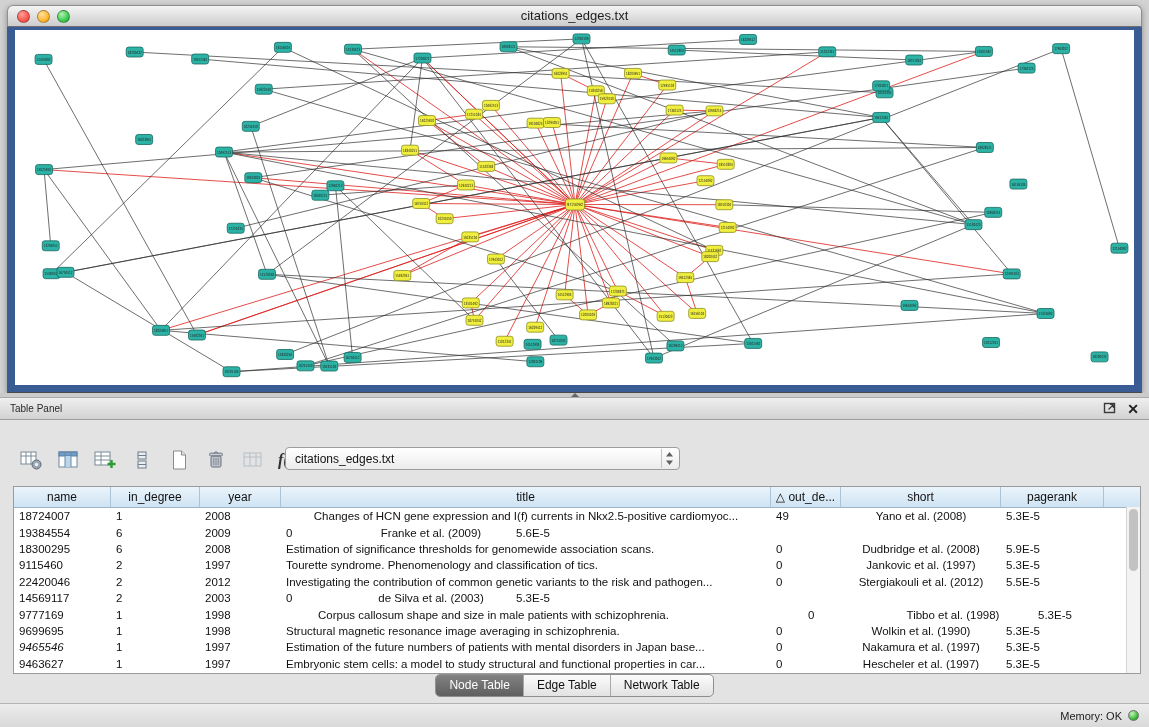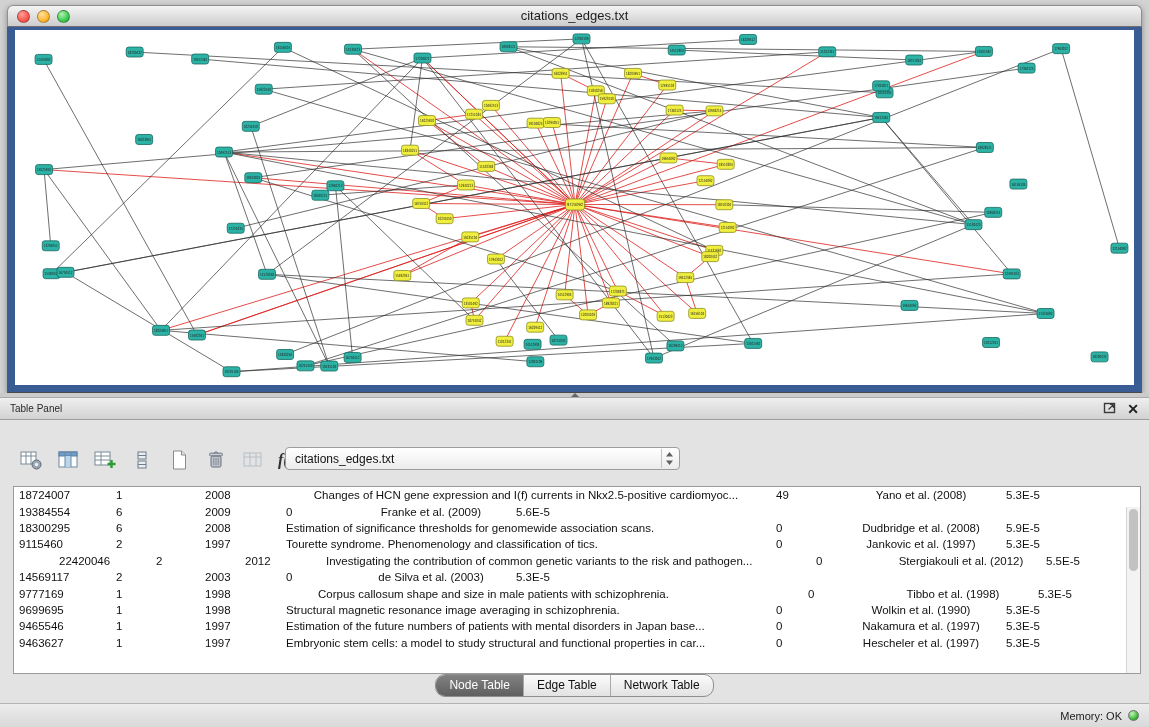--- a/index.html
+++ b/index.html
@@ -44,21 +44,21 @@
   .th{border-right:1px solid #aac3d6;font-size:12px;display:flex;align-items:center;justify-content:center;box-sizing:border-box;color:#111;white-space:nowrap;overflow:hidden;flex:none;}
   .th.filler{flex:1;border-right:none;}
   .tbody{position:relative;}
   .tr{display:flex;height:16.4px;align-items:center;}
   .td{font-size:11.5px;color:#111;padding:0 5px;white-space:nowrap;overflow:hidden;box-sizing:border-box;flex:none;}
   .td.c5{text-align:center;}
   .vscroll{position:absolute;right:0;top:20px;bottom:0;width:14px;background:#f3f3f3;border-left:1px solid #d4d4d4;box-sizing:border-box;}
   .vthumb{position:absolute;top:2px;left:2px;width:9px;height:62px;background:#c2c2c2;border-radius:5px;}
 
   .tabs{position:absolute;top:254px;left:0;width:100%;display:flex;justify-content:center;}
-  .tabstrip{display:flex;border:1px solid #8f8f8f;border-radius:10px;overflow:hidden;background:linear-gradient(#fcfcfc,#e2e2e2);}
+  .tabstrip{display:flex;border:1px solid #8f8f8f;border-radius:5px;overflow:hidden;background:linear-gradient(#fcfcfc,#e2e2e2);}
   .tab{padding:3px 13px;font-size:12px;color:#111;border-left:1px solid #a8a8a8;line-height:15px;}
   .tab:first-child{border-left:none;}
   .tab.selected{background:linear-gradient(#828282,#5f5f5f);color:#fff;}
 
   .status{position:absolute;top:703px;left:0;width:1149px;height:24px;background:linear-gradient(#ececec,#d9d9d9);border-top:1px solid #b3b3b3;box-sizing:border-box;display:flex;align-items:center;justify-content:flex-end;gap:6px;padding:0 10px;}
   .memory-label{font-size:11px;color:#222;}
   .led{width:11px;height:11px;border-radius:50%;box-sizing:border-box;border:1px solid #6f6f6f;background:radial-gradient(circle at 35% 30%,#c8f5bf,#3fbd3d 60%,#1e7c1e);}
 </style>
 </head>
 <body>
@@ -678,20 +678,30 @@
       <span class="cv">citations_edges.txt</span>
       <span class="stepper">
         <svg width="9" height="15" viewBox="0 0 9 15">
             <path d="M4.5 1 L8 5.6 H1 z" fill="#5f5f5f"></path>
             <path d="M4.5 14 L1 9.4 H8 z" fill="#5f5f5f"></path>
           </svg>
       </span>
     </div>
 
     <div class="grid">
+      <div class="thead">
+          <div class="th" style="width: 97px;">name</div>
+          <div class="th" style="width: 89px;">in_degree</div>
+          <div class="th" style="width: 81px;">year</div>
+          <div class="th" style="width: 490px;">title</div>
+          <div class="th" style="width: 70px;">△ out_de...</div>
+          <div class="th" style="width: 160px;">short</div>
+          <div class="th" style="width: 103px;">pagerank</div>
+          <div class="th filler"></div>
+        </div>
       <div class="tbody">
           <div class="tr">
             <div class="td c0" style="width: 97px;">18724007</div>
             <div class="td c1" style="width: 89px;">1</div>
             <div class="td c2" style="width: 81px;">2008</div>
             <div class="td c3" style="width: 490px; text-align: center;">Changes of HCN gene expression and I(f) currents in Nkx2.5-positive cardiomyoc...</div>
             <div class="td c4" style="width: 70px;">49</div>
             <div class="td c5" style="width: 160px;">Yano et al. (2008)</div>
             <div class="td c6" style="width: 103px;">5.3E-5</div>
           </div>
@@ -715,21 +725,21 @@
           <div class="tr">
             <div class="td c0" style="width: 97px;">9115460</div>
             <div class="td c1" style="width: 89px;">2</div>
             <div class="td c2" style="width: 81px;">1997</div>
             <div class="td c3" style="width: 490px;">Tourette syndrome. Phenomenology and classification of tics.</div>
             <div class="td c4" style="width: 70px;">0</div>
             <div class="td c5" style="width: 160px;">Jankovic et al. (1997)</div>
             <div class="td c6" style="width: 103px;">5.3E-5</div>
           </div>
           <div class="tr">
-            <div class="td c0" style="width: 97px; margin-left: 40px;">22420046</div>
+            <div class="td c0" style="width: 97px;">22420046</div>
             <div class="td c1" style="width: 89px;">2</div>
             <div class="td c2" style="width: 81px;">2012</div>
             <div class="td c3" style="width: 490px;">Investigating the contribution of common genetic variants to the risk and pathogen...</div>
             <div class="td c4" style="width: 70px;">0</div>
             <div class="td c5" style="width: 160px;">Stergiakouli et al. (2012)</div>
             <div class="td c6" style="width: 103px;">5.5E-5</div>
           </div>
           <div class="tr">
             <div class="td c0" style="width: 97px;">14569117</div>
             <div class="td c1" style="width: 89px;">2</div>
@@ -750,21 +760,21 @@
           <div class="tr">
             <div class="td c0" style="width: 97px;">9699695</div>
             <div class="td c1" style="width: 89px;">1</div>
             <div class="td c2" style="width: 81px;">1998</div>
             <div class="td c3" style="width: 490px;">Structural magnetic resonance image averaging in schizophrenia.</div>
             <div class="td c4" style="width: 70px;">0</div>
             <div class="td c5" style="width: 160px;">Wolkin et al. (1990)</div>
             <div class="td c6" style="width: 103px;">5.3E-5</div>
           </div>
           <div class="tr">
-            <div class="td c0" style="width: 97px;">9465546</div>
+            <div class="td c0" style="width: 97px; font-style: italic;">9465546</div>
             <div class="td c1" style="width: 89px;">1</div>
             <div class="td c2" style="width: 81px;">1997</div>
             <div class="td c3" style="width: 490px;">Estimation of the future numbers of patients with mental disorders in Japan base...</div>
             <div class="td c4" style="width: 70px;">0</div>
             <div class="td c5" style="width: 160px;">Nakamura et al. (1997)</div>
             <div class="td c6" style="width: 103px;">5.3E-5</div>
           </div>
           <div class="tr">
             <div class="td c0" style="width: 97px;">9463627</div>
             <div class="td c1" style="width: 89px;">1</div>

